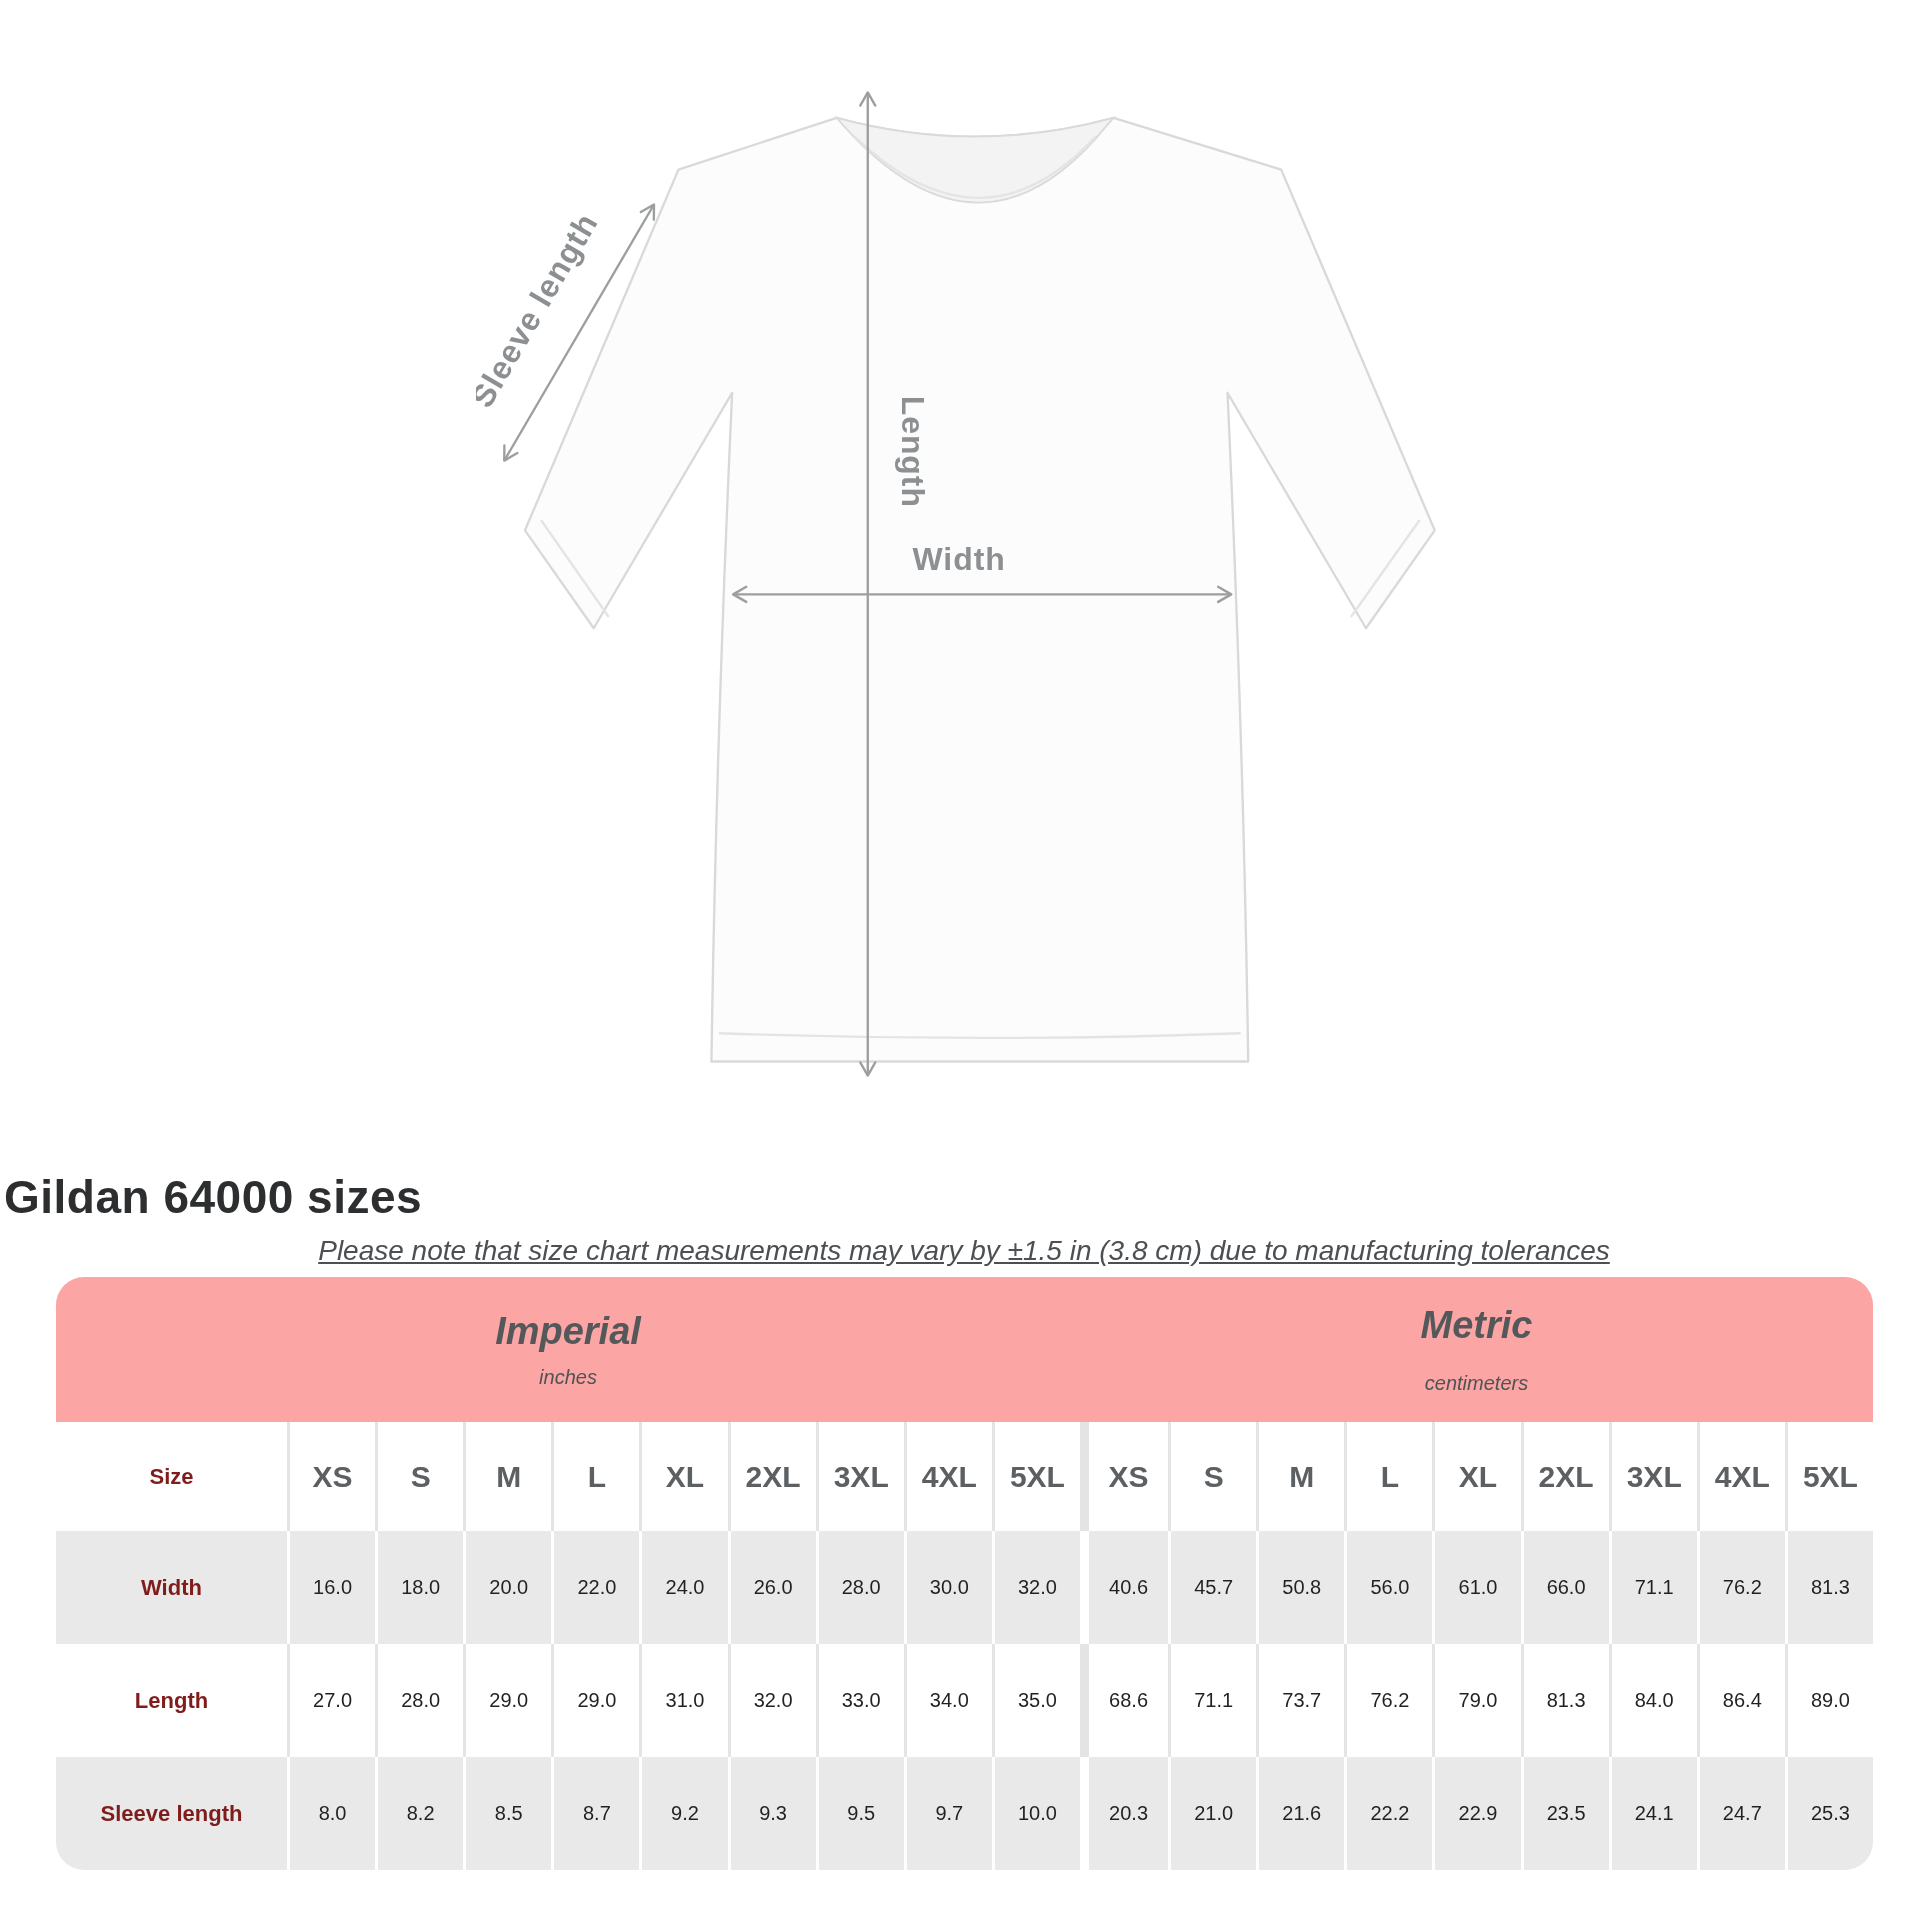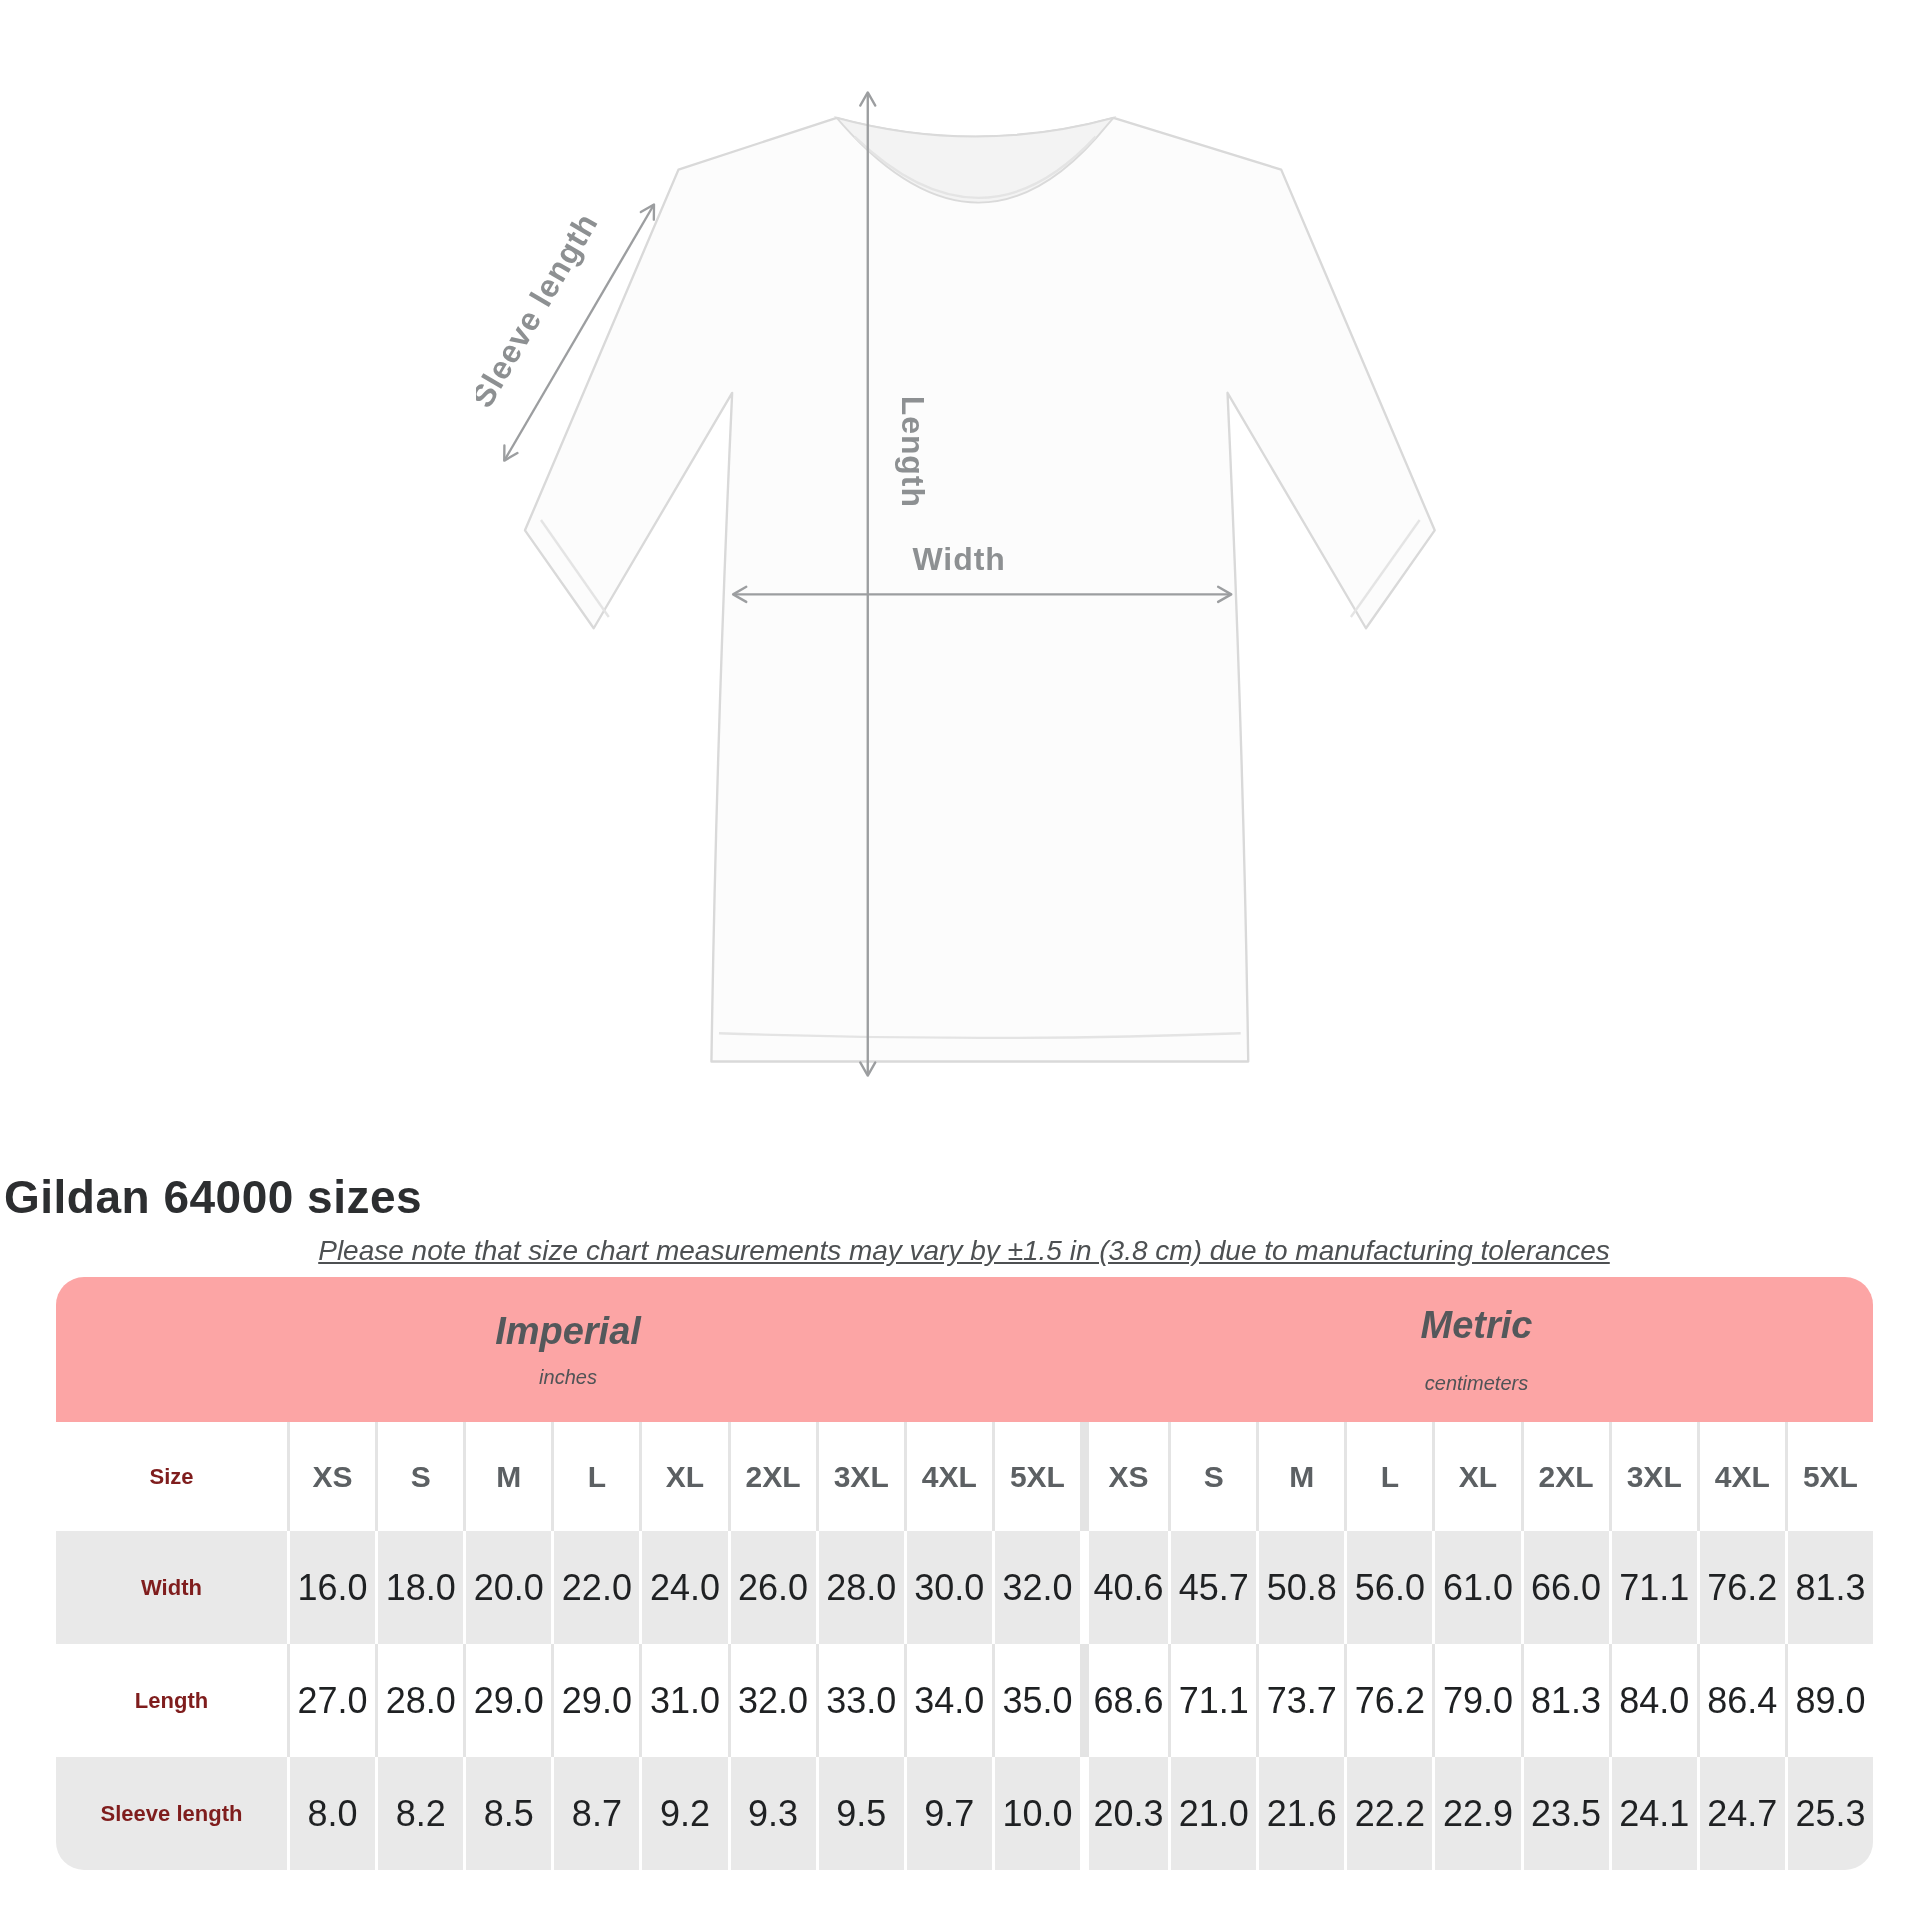--- a/index.html
+++ b/index.html
@@ -36,21 +36,21 @@
   .row{display:grid;grid-template-columns:231px repeat(18,1fr);}
   .row.light{--sep:#e4e4e4;background:#ffffff;}
   .row.dark{--sep:#ffffff;background:#e9e9e9;}
   .r-hdr{height:109px;}
   .r-data{height:113px;}
   .cell{display:flex;align-items:center;justify-content:center;min-width:0;}
   .cell + .cell{border-left:3.8px solid var(--sep);}
   .cell.msep{border-left-width:9.4px;}
   .lblc{font-weight:700;color:#7f1d1d;font-size:22px;}
   .ch{font-weight:700;color:#5c6063;font-size:30px;}
-  .dv{color:#1f2123;font-size:36px;}
+  .dv{color:#1f2123;font-size:20px;}
 </style>
 </head>
 <body>
 
 <div class="diagram">
   <svg viewBox="0 0 1030 1070">
 
     <path class="shirt-fill" d="M383,40 Q530,80 677,40 L855,95 L1018,478 L945,582 L798,332
          Q815,700 820,1042 L250,1042 Q255,700 272,332 L125,582 L52,478 L215,95 Z"></path>
 

